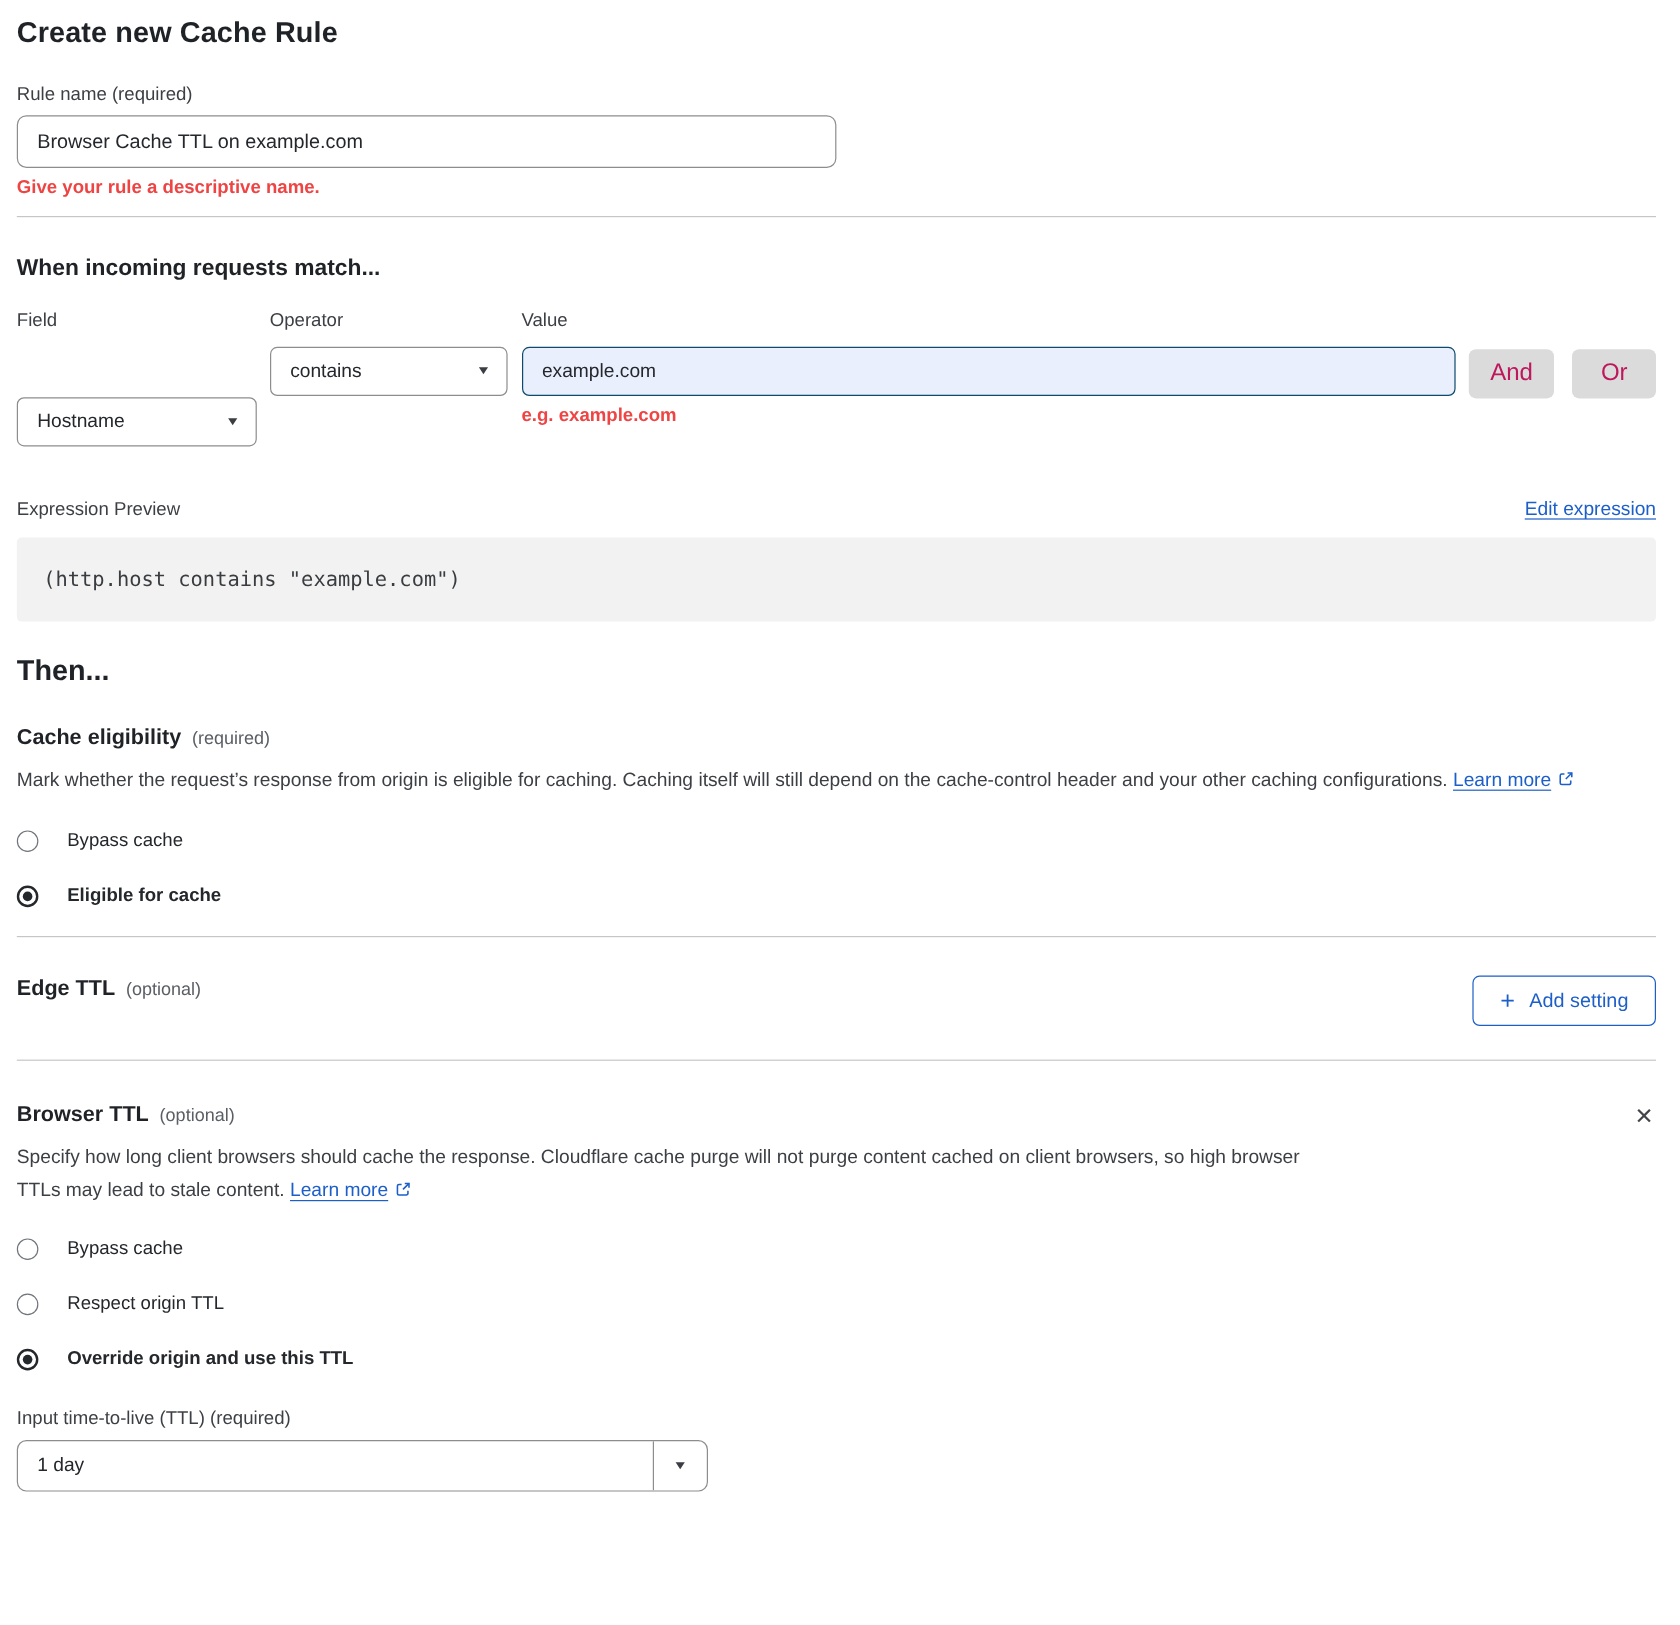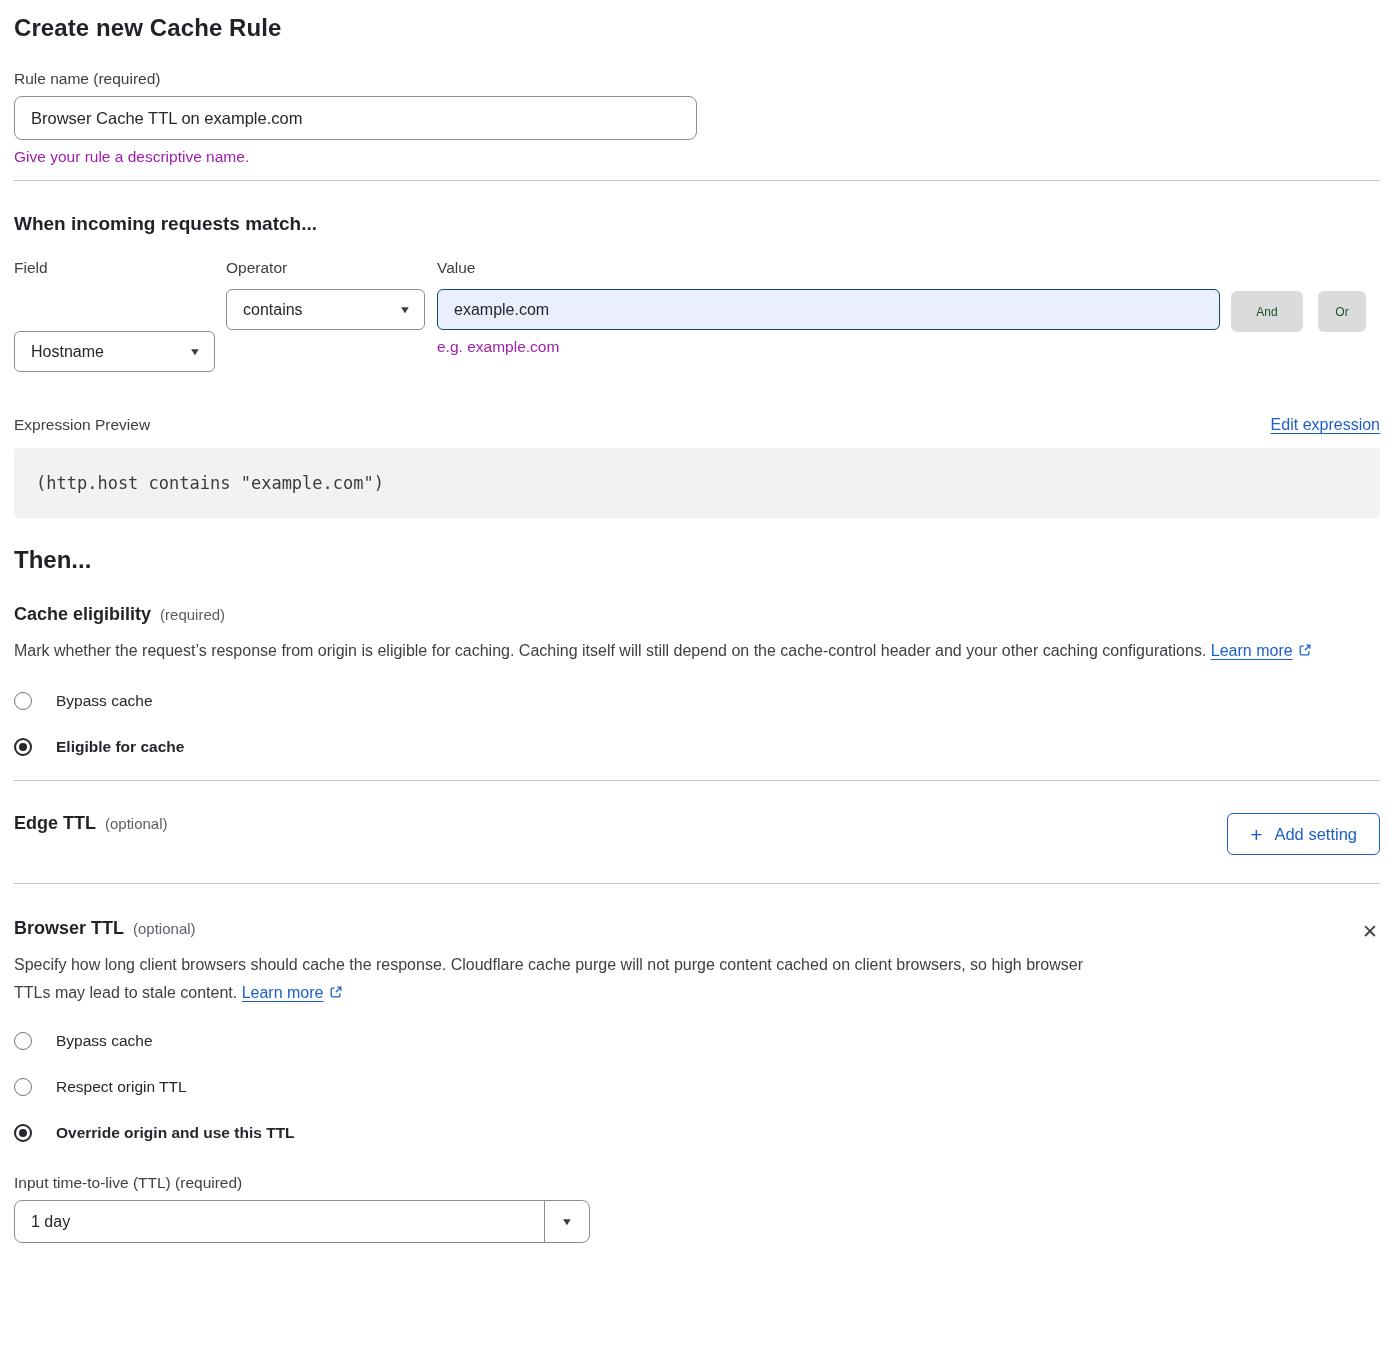--- a/index.html
+++ b/index.html
@@ -19,21 +19,21 @@
 
   .text-input {
     margin-top: 8px;
     width: 683px; height: 44px;
     border: 1px solid #8d8d8d; border-radius: 8px;
     padding: 0 16px;
     font-family: "Liberation Sans", sans-serif;
     font-size: 16.5px; color: #24272b;
     background: #fff; outline: none;
   }
-  .helper { margin-top: 8px; font-size: 15.5px; color: #a21caf; }
+  .helper { margin-top: 8px; font-size: 15.5px; color: #ef4444; font-weight: bold; }
 
   hr.divider { border: none; border-top: 1px solid #c6c6c6; margin-top: 14px; }
 
   h2.section-heading { margin-top: 32px; font-size: 19px; font-weight: 700; color: #1f2226; }
 
   .match-row { display: flex; align-items: flex-start; margin-top: 24px; }
   .match-col { display: flex; flex-direction: column; }
   .match-col .field-label { margin-bottom: 12px; }
   .col-field { width: 201px; margin-right: 11px; gap: 42px; }
   .col-operator { width: 199px; margin-right: 12px; }
@@ -51,26 +51,26 @@
     height: 41px; width: 100%;
     border: 1px solid #0c4a6e; border-radius: 6px;
     background: #e9effc; padding: 0 16px;
     font-family: "Liberation Sans", sans-serif;
     font-size: 16px; color: #24272b; outline: none;
   }
 
   .logic-btn {
     margin-top: 32px; height: 41px;
     border: none; border-radius: 6px;
-    background: #dbdbdb; color: #14532d;
-    font-family: "Liberation Sans", sans-serif;
-    font-size: 12px; cursor: pointer;
+    background: #dbdbdb; color: #be185d;
+    font-family: "Liberation Sans", sans-serif;
+    font-size: 20px; cursor: pointer;
   }
   .btn-and { width: 72px; margin-right: 15px; }
-  .btn-or { width: 48px; }
+  .btn-or { width: 70px; }
 
   .expr-row { margin-top: 44px; display: flex; justify-content: space-between; align-items: flex-end; }
   a.link { color: #1d5fc9; text-decoration: underline; text-underline-offset: 3px; cursor: pointer; }
   .expr-row .link { font-size: 16px; }
 
   .code-block {
     margin-top: 14px; background: #f2f2f2; border-radius: 4px;
     padding: 25px 22px;
     font-family: "DejaVu Sans Mono", monospace;
     font-size: 17px; color: #3a3d40;

